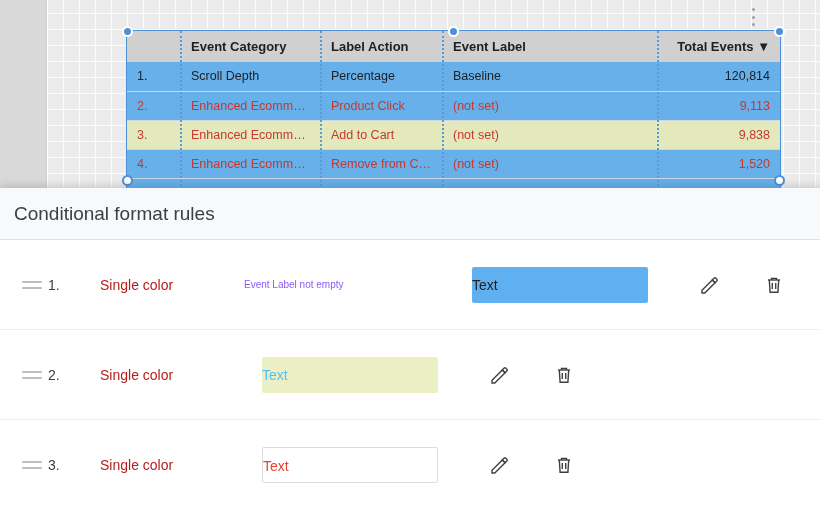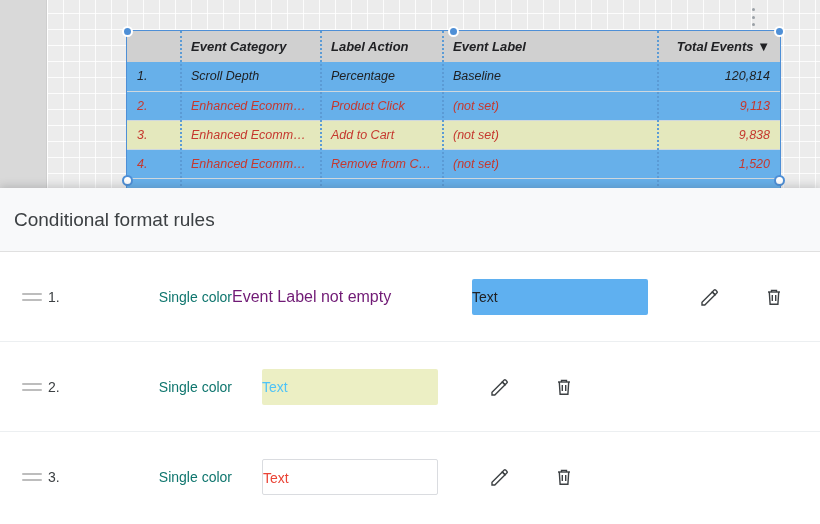--- a/index.html
+++ b/index.html
@@ -43,21 +43,20 @@
     background: #9aa0a6;
   }
 
   
   #table-widget {
     position: absolute; left: 127px; top: 31px;
     width: 653px; height: 159px;
     outline: 1px solid #4e8fd6;
     overflow: hidden;
     background: #ffffff;
-    font-style: italic;
   }
   .tbl { width: 100%; border-collapse: collapse; table-layout: fixed; }
   .tbl th, .tbl td {
     font-size: 12.5px; padding: 0 10px; height: 29px;
     white-space: nowrap; overflow: hidden; text-overflow: ellipsis;
   }
   .tbl thead th {
     background: #d0d0d0; color: #202124; font-weight: bold;
     text-align: left; height: 31px; font-size: 13px;
   }
@@ -88,21 +87,21 @@
   }
   .handle.white { background: #ffffff; border: 2px solid #4e8fd6; }
 
   
   #rules-panel {
     position: absolute; left: 0; top: 188px; width: 820px; height: 336px;
     background: #ffffff;
     box-shadow: 0 -2px 8px rgba(60,64,67,.22);
   }
   #rules-header {
-    height: 64px; background: #f8f9fa;
+    height: 52px; background: #f8f9fa;
     border-bottom: 1px solid #e0e0e0;
     display: flex; align-items: center; padding: 8px 14px;
   }
   #rules-title { font-size: 19px; color: #3c4043; font-weight: 400; }
 
   .rule-row {
     display: flex; align-items: center;
     height: 90px; padding: 0 14px;
     border-bottom: 1px solid #eceff1;
   }
@@ -110,22 +109,22 @@
 
   .drag-handle {
     width: 34px; flex: 0 0 34px;
     display: flex; flex-direction: column; gap: 4px;
     padding-left: 8px;
   }
   .drag-handle span {
     display:block; width: 20px; height: 2px; background: #bdbdbd; border-radius: 1px;
   }
   .rule-index { flex: 0 0 52px; font-size: 14px; color: #3c4043; }
-  .rule-type  { flex: 0 0 132px; font-size: 14px; color: #0f766e; text-align: right; }
-  .rule-cond  { flex: 1 1 auto; font-size: 16px; color: #701a75; line-height: 20px; max-width: 225px; }
+  .rule-type  { flex: 0 0 132px; font-size: 14px; color: #b91c1c; }
+  .rule-cond  { flex: 1 1 auto; font-size: 10px; color: #8b5cf6; line-height: 20px; max-width: 225px; margin-left: 12px; }
 
   .swatch-wrap { flex: 0 0 236px; display: flex; justify-content: center; }
   .swatch {
     width: 176px; height: 36px; line-height: 36px; text-align: left;
     font-size: 14px; border-radius: 2px;
   }
   .swatch.s1 { background: #5fb0f0; color: #202124; }
   .swatch.s2 { background: #ecefc4; color: #4fc3f7; }
   .swatch.s3 { background: #ffffff; color: #ea4335; border: 1px solid #dadce0; }
 

